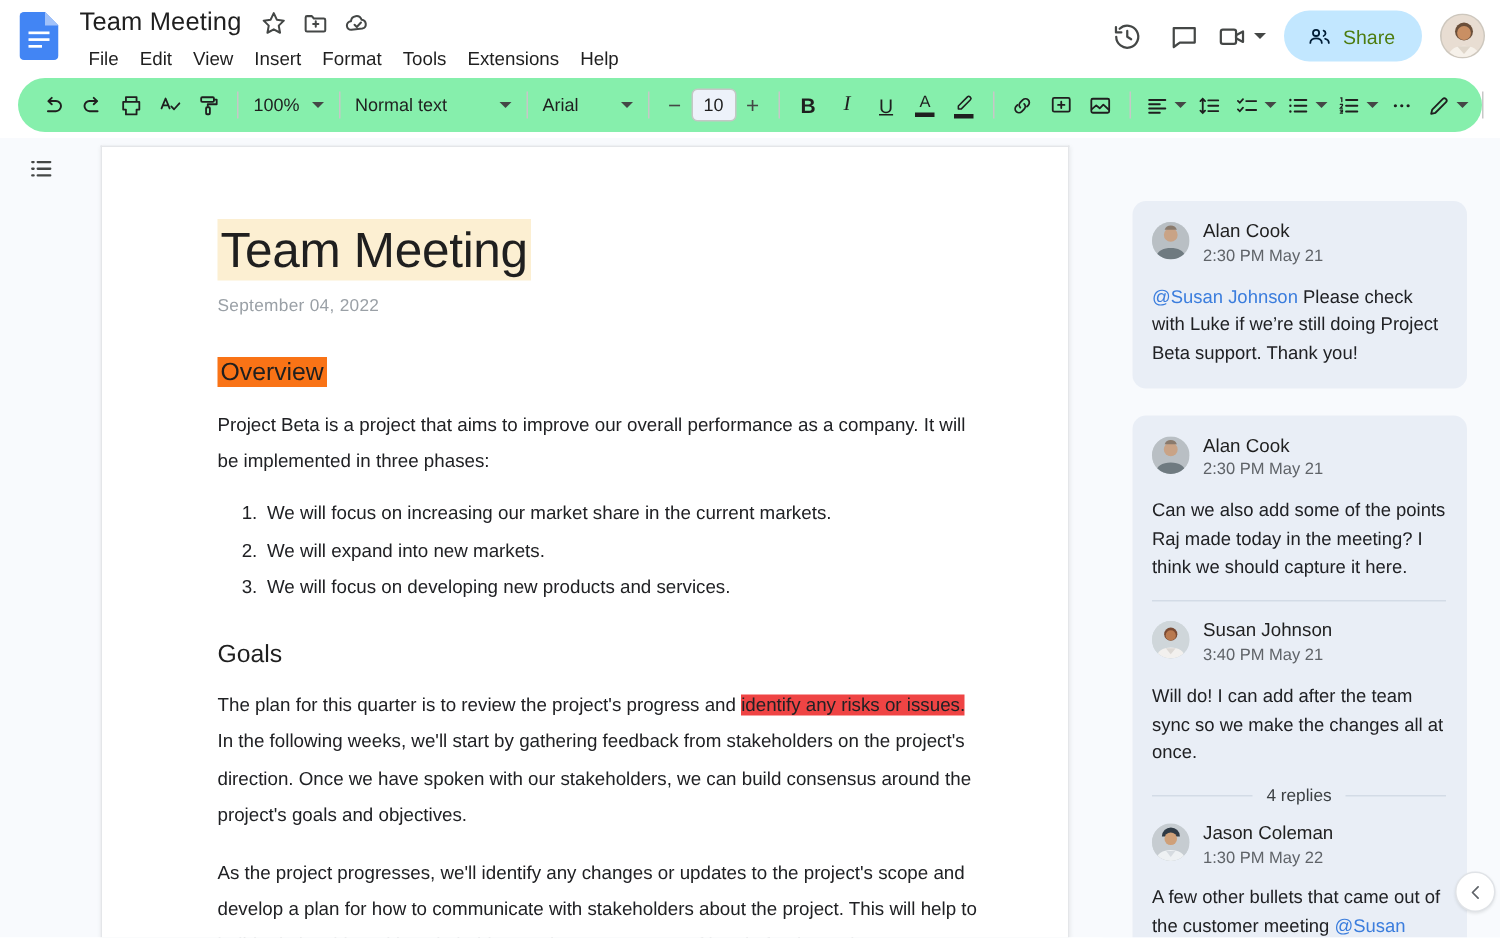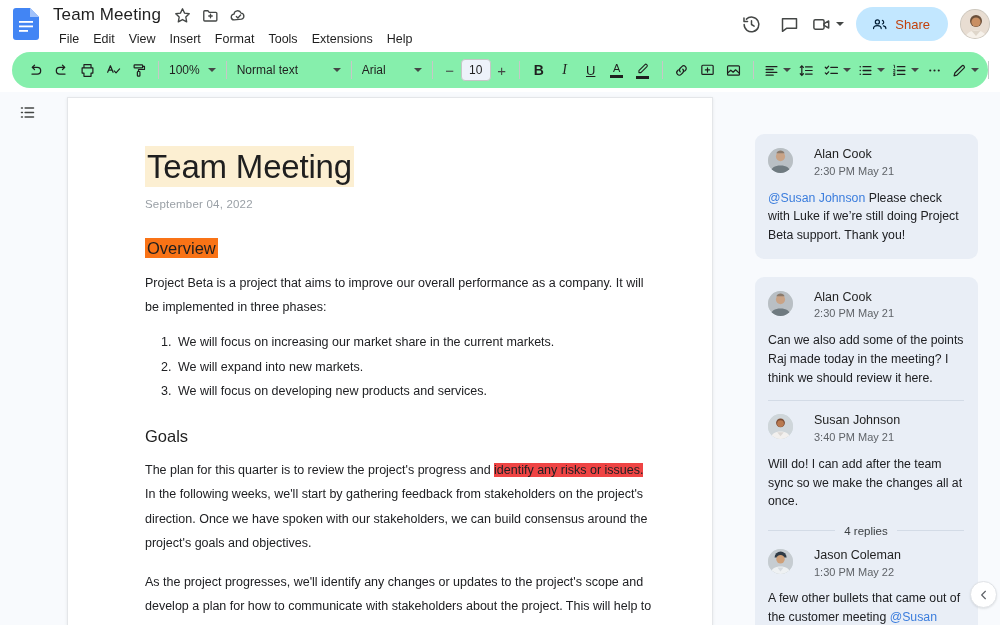--- a/index.html
+++ b/index.html
@@ -49,21 +49,21 @@
   .cam-group {
     display: flex; align-items: center; height: 36px;
     border-radius: 18px; padding: 0 4px 0 2px; cursor: pointer; color: #444746;
   }
   .caret { width: 0; height: 0; border-left: 4px solid transparent;
            border-right: 4px solid transparent; border-top: 4px solid #444746;
            margin-left: 4px; }
   .share-btn {
     display: flex; align-items: center; gap: 7px;
     height: 34px; padding: 0 18px 0 15px;
-    background: #c2e7ff; color: #c2410c;
+    background: #c2e7ff; color: #4d7c0f;
     border-radius: 17px; font-size: 13px; cursor: pointer;
     margin-left: 6px; white-space: nowrap;
   }
   .avatar-hdr {
     width: 30px; height: 30px; border-radius: 50%; margin-left: 10px;
     cursor: pointer; overflow: hidden; background: #d9d2c8;
     border: 1px solid rgba(0,0,0,.05);
   }
 
   
@@ -153,21 +153,21 @@
     position: absolute; right: 0; top: 92px;
     width: 265px; height: 533px;
     background: #f8fafd; overflow: hidden;
     padding: 42px 22px 0 20px;
   }
   .card {
     background: #e9eef6; border-radius: 9px;
     padding: 13px 14px 14px 13px; margin-bottom: 18px;
     cursor: pointer;
   }
-  .c-head { display: flex; align-items: flex-start; gap: 21px; margin-bottom: 9px; }
+  .c-head { display: flex; align-items: flex-start; gap: 9px; margin-bottom: 9px; }
   .c-avatar {
     width: 25px; height: 25px; border-radius: 50%; flex: none;
     overflow: hidden; background: #cfd8dc; margin-top: 1px;
   }
   .c-name { font-size: 12.5px; color: #1f1f1f; line-height: 1.25; }
   .c-time { font-size: 11px; color: #5f6368; line-height: 1.45; margin-top: 1px; }
   .c-body { font-size: 12.3px; color: #202124; line-height: 1.52; }
   .mention { color: #3b7ddd; }
   .c-div { height: 1px; background: #d3dbe6; margin: 13px 0 12px 0; }
   .replies-row {
@@ -517,21 +517,21 @@
             <circle cx="12.5" cy="8.6" r="4.6" fill="#c9a386"></circle>
             <path d="M8.4 5.2a4.4 4.4 0 0 1 8.2 0z" fill="#8a7a6c"></path>
             <path d="M2.5 25c0-5.2 4.4-7.6 10-7.6s10 2.4 10 7.6z" fill="#6f7a80"></path>
           </svg>
         </div>
         <div>
           <div class="c-name">Alan Cook</div>
           <div class="c-time">2:30 PM May 21</div>
         </div>
       </div>
-      <div class="c-body">Can we also add some of the points Raj made today in the meeting? I think we should review it here.</div>
+      <div class="c-body">Can we also add some of the points Raj made today in the meeting? I think we should capture it here.</div>
 
       <div class="c-div"></div>
 
       <div class="c-head">
         <div class="c-avatar">
           <svg viewBox="0 0 25 25" width="25" height="25">
             <rect width="25" height="25" fill="#cfd6da"></rect>
             <circle cx="12.5" cy="8.8" r="4.4" fill="#7a4a32"></circle>
             <circle cx="12.5" cy="9.6" r="3.4" fill="#b9794f"></circle>
             <path d="M3 25c0-5 4.3-7.4 9.5-7.4S22 20 22 25z" fill="#f2f0ee"></path>

